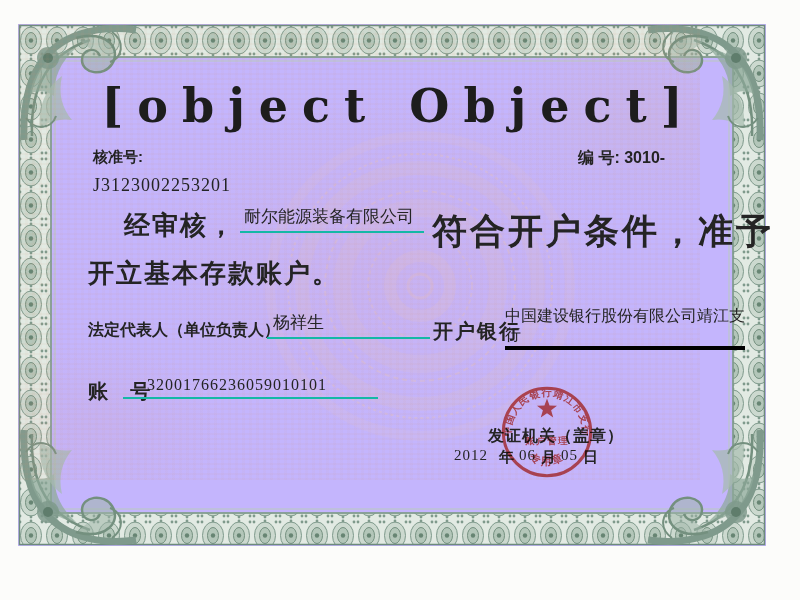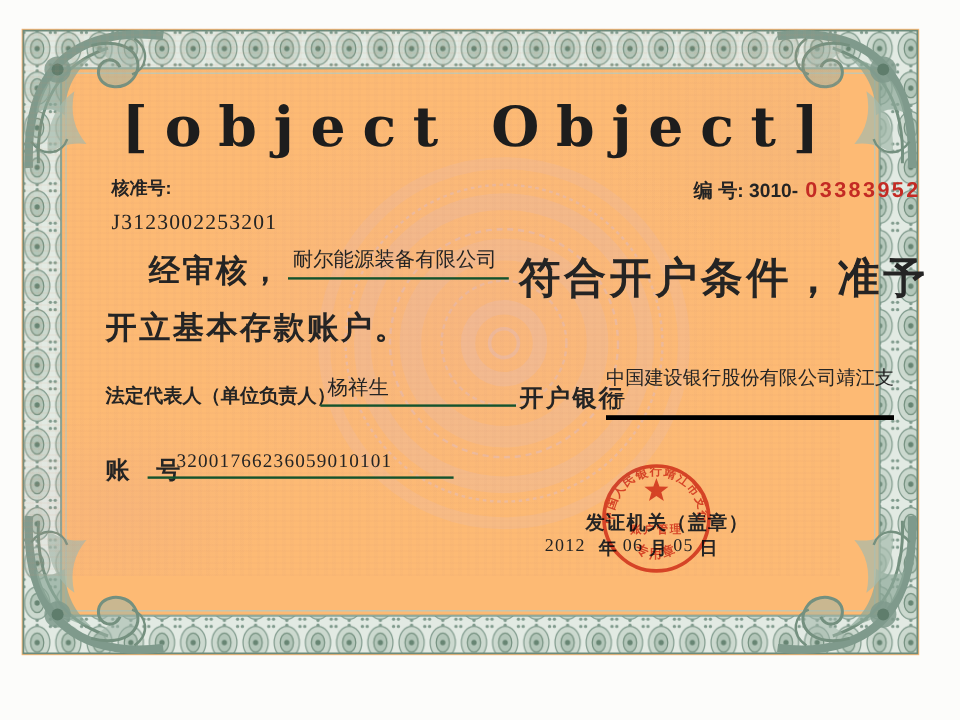--- a/index.html
+++ b/index.html
@@ -4,21 +4,21 @@
 <style>
   html,body{margin:0;padding:0;}
   body{
     width:800px;height:600px;position:relative;overflow:hidden;
     background:#fcfcfa;
     font-family:"Liberation Sans",sans-serif;
     color:#242424;
   }
   .cert{
     position:absolute;left:18px;top:24px;width:748px;height:522px;
-    background:#fdba74;
+    background:#c4b5fd;
   }
   .frame-svg,.texture,.text-layer{position:absolute;inset:0;}
   .texture{
     left:33px;top:33px;right:33px;bottom:33px;inset:auto;
     position:absolute;width:682px;height:456px;
     background-image:
       radial-gradient(ellipse 320px 240px at 54% 52%, rgba(222,165,182,.16), rgba(0,0,0,0) 72%),
       radial-gradient(ellipse 180px 120px at 12% 88%, rgba(214,150,160,.12), rgba(0,0,0,0) 70%),
       radial-gradient(ellipse 200px 140px at 92% 20%, rgba(220,170,140,.14), rgba(0,0,0,0) 70%),
       repeating-linear-gradient(0deg, rgba(210,140,105,.06) 0 2px, rgba(0,0,0,0) 2px 5px),
@@ -34,21 +34,21 @@
   }
   .label-sm{font-size:15px;font-weight:600;}
   .serif-val{font-family:"Liberation Serif","DejaVu Serif",serif;}
   .approval{left:75px;top:124px;display:flex;align-items:baseline;gap:8px;flex-direction:column;}
   .approval .serif-val{font-size:18px;letter-spacing:1px;}
   .serial{left:512px;top:124px;display:flex;align-items:baseline;gap:6px;}
   .serial .label-sm{font-size:16px;margin-left:48px;}
   .serial .red-no{color:#c42b24;font-size:18px;font-weight:700;letter-spacing:2px;}
   .audit-prefix{left:106px;top:184px;font-size:26px;font-weight:700;letter-spacing:2px;}
   .fill-line{
-    border-bottom:2px solid #14532d;box-sizing:border-box;
+    border-bottom:2px solid #14b8a6;box-sizing:border-box;
     display:flex;align-items:flex-end;
     font-family:"Liberation Serif","DejaVu Serif",serif;font-size:17px;
   }
   .company-line{left:222px;top:178px;width:184px;height:31px;padding:0 0 3px 4px;}
   .audit-suffix{left:414px;top:184px;font-size:35px;font-weight:700;letter-spacing:3px;}
   .audit-line2{left:70px;top:232px;font-size:26px;font-weight:700;letter-spacing:2px;}
   .legal-label{left:70px;top:296px;font-size:16px;font-weight:700;}
   .legal-line{left:249px;top:285px;width:163px;height:30px;padding:0 0 3px 6px;}
   .bank-label{left:415px;top:294px;font-size:20px;font-weight:700;letter-spacing:2px;}
   .bank-value{
@@ -128,21 +128,20 @@
   <div class="text-layer">
     <div class="title">[object Object]</div>
 
     <div class="approval">
       <span class="label-sm">核准号:</span>
       <span class="serif-val">J3123002253201</span>
     </div>
 
     <div class="serial">
       <span class="label-sm">编 号: 3010-</span>
-      <span class="red-no">03383952</span>
     </div>
 
     <div class="audit-prefix">经审核，</div>
     <div class="fill-line company-line">
       <span>耐尔能源装备有限公司</span>
     </div>
     <div class="audit-suffix">符合开户条件，准予</div>
     <div class="audit-line2">开立基本存款账户。</div>
 
     <div class="legal-label">法定代表人（单位负责人）</div>

